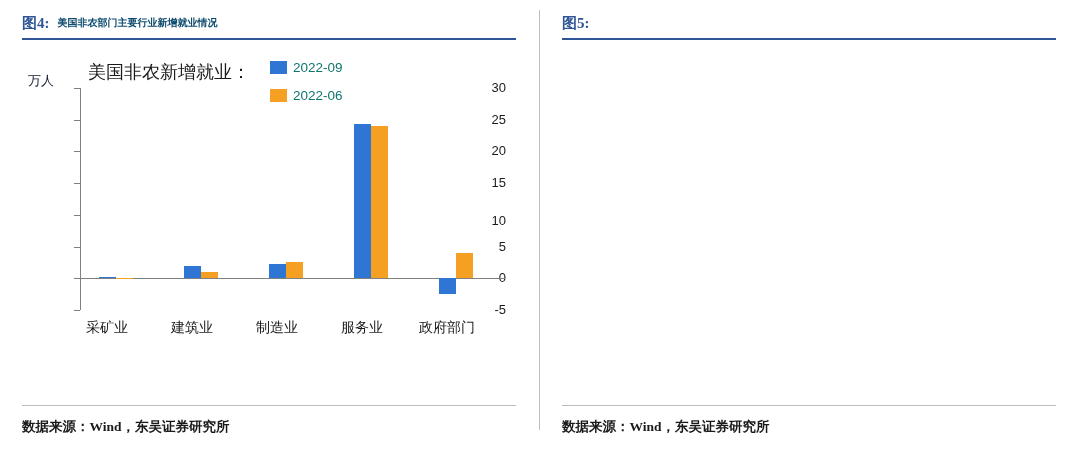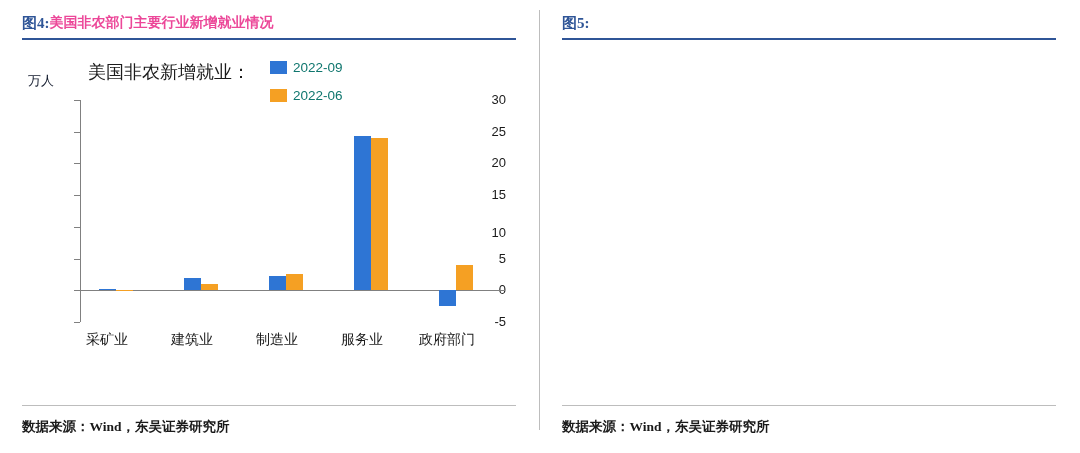--- a/index.html
+++ b/index.html
@@ -25,35 +25,35 @@
     position:absolute;left:22px;top:8px;width:494px;height:30px;
     border-bottom:2px solid #2f5597;
     display:flex;align-items:center;
   }
   .hdr-label{
     color:#2f5597;font-weight:bold;font-size:15px;
     font-family:"Liberation Serif","DejaVu Serif",serif;
     white-space:nowrap;
   }
   .hdr-title{
-    color:#ec4899;font-weight:bold;font-size:14px;margin-left:0;
+    color:#0c4a6e;font-weight:bold;font-size:10px;margin-left:8px;
     font-family:"Liberation Serif","DejaVu Serif",serif;
     white-space:nowrap;
   }
 
   
   .ftr{
     position:absolute;left:22px;top:405px;width:494px;
     border-top:1px solid #bdbdbd;padding-top:12px;
     font-family:"Liberation Serif","DejaVu Serif",serif;
     font-size:13.5px;color:#1a1a1a;font-weight:bold;
   }
 
   
-  .plot{position:absolute;margin-top:12px;}
+  .plot{position:absolute;}
 
   
   .legend-row{position:absolute;display:flex;align-items:center;}
   .lg-swatch{width:17px;height:13px;margin-right:6px;}
   .lg-text{font-size:13.5px;color:#0f766e;font-family:"Liberation Sans",sans-serif;}
   .lg-caption{font-size:18px;color:#1a1a1a;font-family:"Liberation Serif","DejaVu Serif",serif;}
 
   .unit{
     position:absolute;font-size:13px;color:#0f172a;
     font-family:"Liberation Serif","DejaVu Serif",serif;

